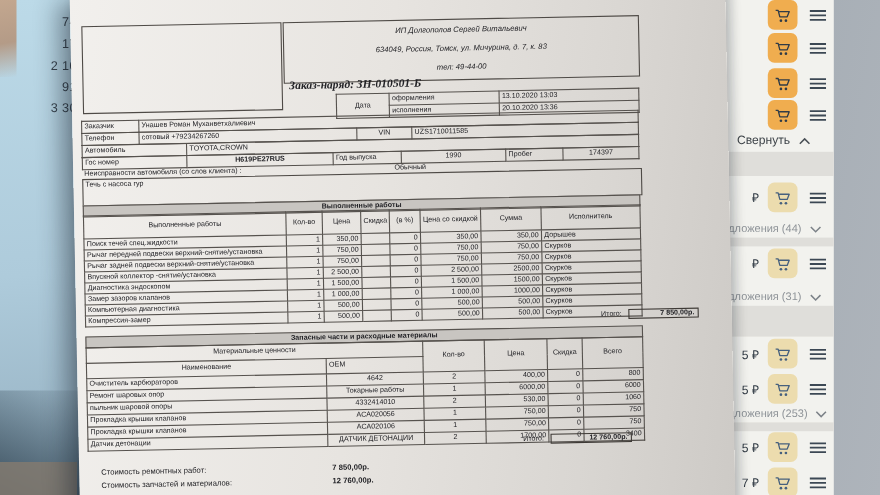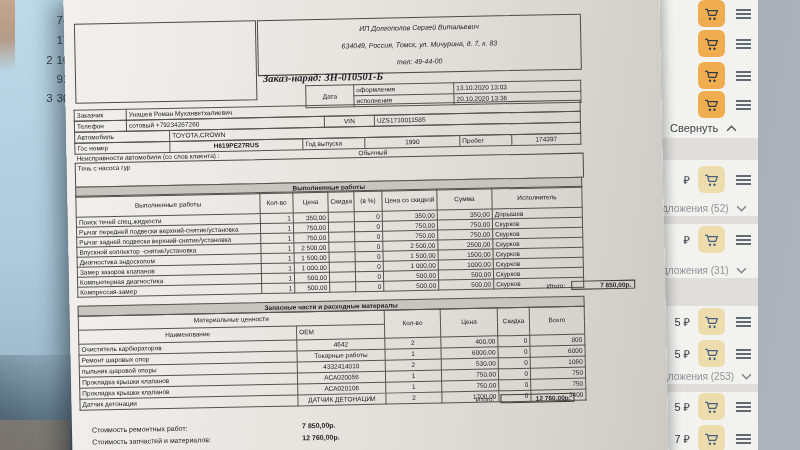--- a/index.html
+++ b/index.html
@@ -172,21 +172,21 @@
               <g stroke="#3c4854" stroke-width="1.6">
                 <line x1="0" y1="2" x2="15" y2="2"></line>
                 <line x1="0" y1="6" x2="15" y2="6"></line>
                 <line x1="0" y1="10" x2="15" y2="10"></line>
               </g>
             </svg>
           </button>
         </div>
         <div class="rrow" style="top: 202px; left: 6px;">
           <button class="offers">
-            <span>дложения (52)</span>
+            <span>дложения (44)</span>
             <svg width="11" height="7" viewBox="0 0 12 8">
               <polyline points="1,1.5 6,6.5 11,1.5" fill="none" stroke="#7c8288" stroke-width="1.6"></polyline>
             </svg>
           </button>
         </div>
         <div class="rrow" style="top: 226px;">
           <span class="price-frag">₽</span>
           <button class="cart-btn faded">
             <svg viewBox="0 0 24 22" width="17" height="16">
               <path d="M3 4.5h3.2l2.2 8.3h9.4l2.6-6.6H7.5" fill="none" stroke="#46607e" stroke-width="1.7" stroke-linejoin="round"></path>

